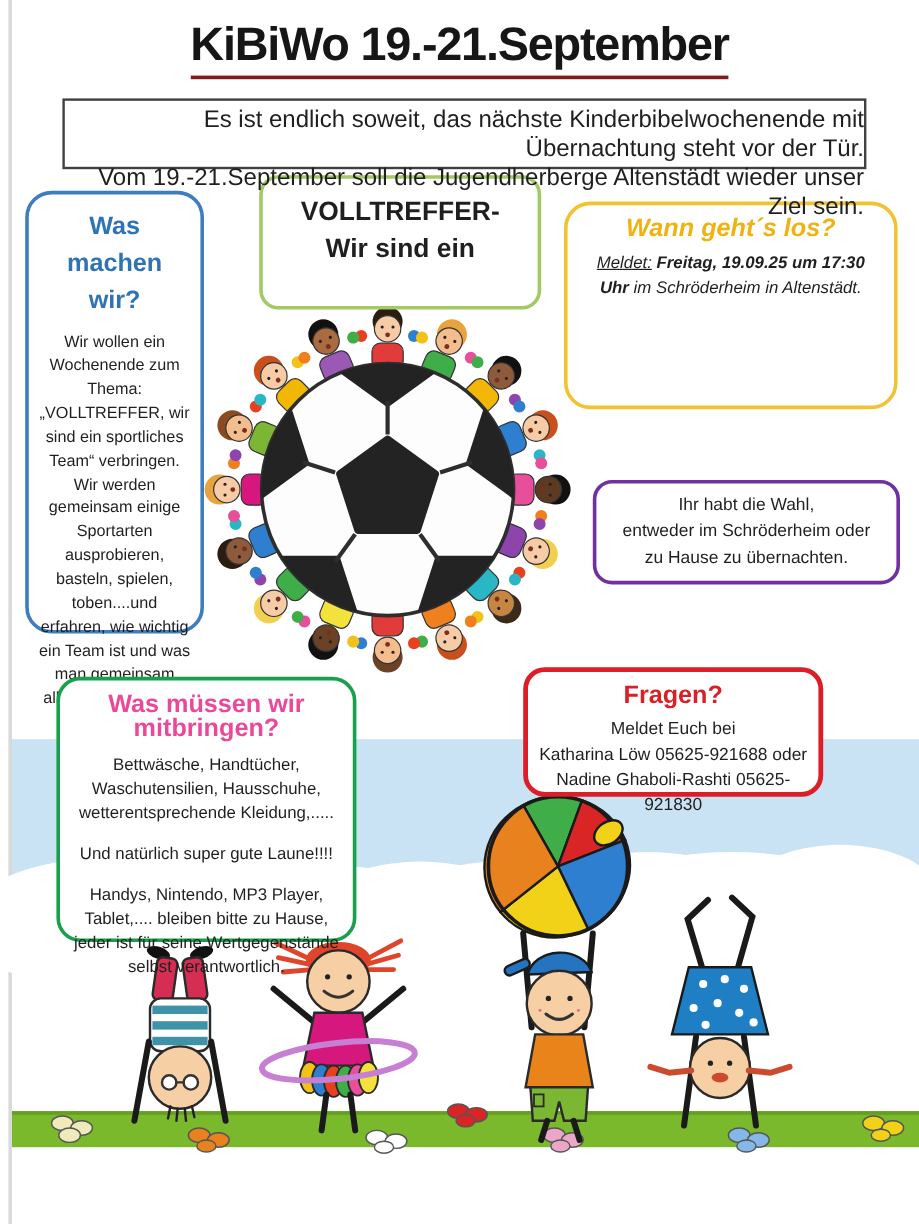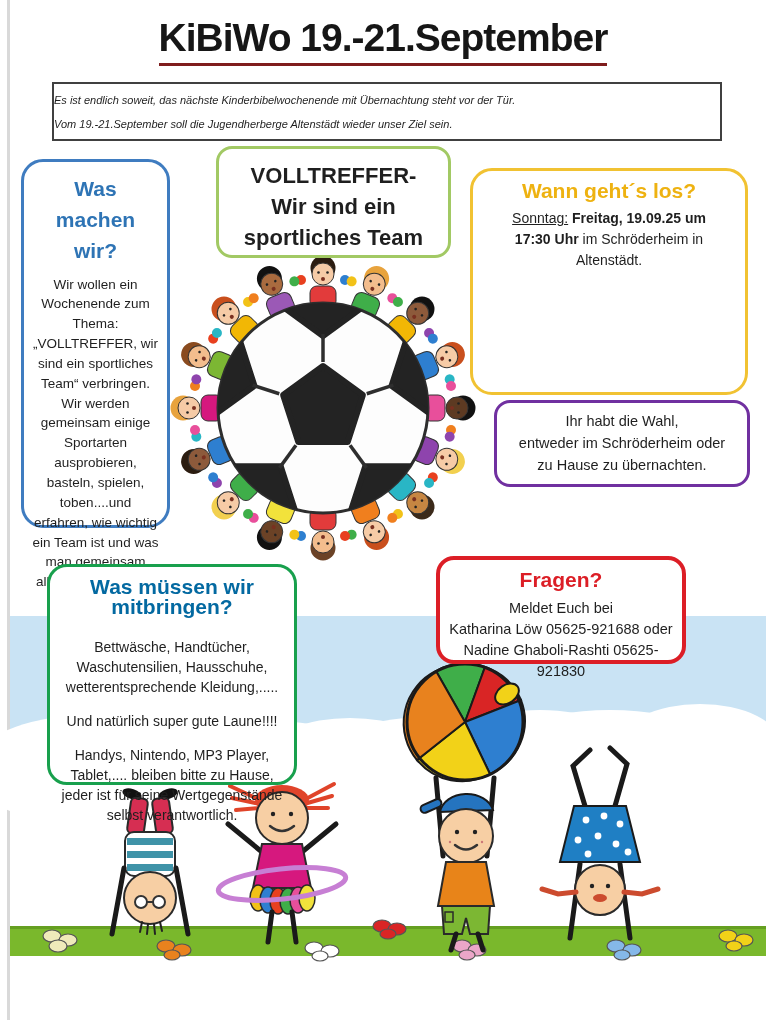--- a/index.html
+++ b/index.html
@@ -5,37 +5,37 @@
   html,body{margin:0;padding:0;background:#ffffff;}
   .page{position:relative;width:766px;height:1020px;background:#fff;overflow:hidden;
         font-family:"Liberation Sans","DejaVu Sans",sans-serif;color:#1f1f1f;}
   .edge-line{position:absolute;left:7px;top:0;width:3px;height:100%;background:#d9d9d9;}
   
   .title-wrap{position:absolute;left:0;top:16px;width:100%;text-align:center;z-index:4;}
   .title{display:inline-block;font-size:39px;font-weight:bold;color:#161616;
          border-bottom:3px solid #7f1d1d;padding-bottom:3px;letter-spacing:-1px;}
   
   .intro-box{position:absolute;left:52px;top:82px;width:666px;height:51px;border:2px solid #404040;
-             background:#fff;text-align:left;font-size:11px;line-height:24px;padding-top:4px;z-index:4;font-style:italic;}
+             background:#fff;text-align:right;font-size:20px;line-height:24px;padding-top:4px;z-index:4;}
   
   .box{position:absolute;background:#ffffff;box-sizing:border-box;text-align:center;z-index:2;}
   .box-heading{font-weight:bold;font-size:21px;}
   .blue-box{left:21px;top:159px;width:149px;height:369px;border:3px solid #3f7cc0;border-radius:22px;
             font-size:13.5px;line-height:1.47;padding:6px 8px;}
   .blue-box .box-heading{color:#2e74b5;margin:6px 0 8px 0;}
   .vt-box{left:216px;top:146px;width:235px;height:112px;border:3px solid #a2c964;border-radius:16px;
           font-size:22px;font-weight:bold;line-height:31px;padding-top:11px;}
-  .yellow-box{left:470px;top:168px;width:278px;height:227px;border:3px solid #f1c232;border-radius:22px;
-              font-size:14px;line-height:21px;padding:5px 24px;}
+  .yellow-box{left:470px;top:168px;width:278px;height:173px;border:3px solid #f1c232;border-radius:22px;
+              font-size:14px;line-height:21px;padding:5px 24px;font-style:italic;}
   .yellow-box .box-heading{color:#eeb211;margin:4px 0 7px 0;}
   .purple-box{left:494px;top:400px;width:256px;height:87px;border:3px solid #7030a0;border-radius:16px;
               font-size:14.5px;line-height:22px;padding-top:7px;}
   .green-box{left:47px;top:564px;width:250px;height:221px;border:3px solid #18a04d;border-radius:20px;
              font-size:14px;line-height:20px;padding:6px 7px;}
-  .green-box .box-heading{color:#0369a1;margin:4px 0 20px 0;}
+  .green-box .box-heading{color:#ec4899;margin:4px 0 10px 0;}
   .red-box{left:436px;top:556px;width:250px;height:108px;border:4px solid #dc1e26;border-radius:18px;
            font-size:14.5px;line-height:21px;padding-top:5px;}
   .red-box .box-heading{color:#dc1e26;margin:4px 0 8px 0;}
   .para{margin:0 0 14px 0;}
   .para:last-child{margin-bottom:0;}
   .u{text-decoration:underline;}
   .b{font-weight:bold;}
   .bu{font-weight:bold;text-decoration:underline;}
   
   .scene{position:absolute;left:0;top:600px;width:766px;height:420px;z-index:1;}
@@ -433,27 +433,26 @@
   </div>
 
   <section class="box blue-box">
     <div class="box-heading">Was machen wir?</div>
     <div>Wir wollen ein Wochenende zum Thema: „VOLLTREFFER, wir sind ein sportliches Team“ verbringen. Wir werden gemeinsam einige Sportarten ausprobieren, basteln, spielen, toben....und erfahren, wie wichtig ein Team ist und was man gemeinsam alles schaffen kann.</div>
   </section>
 
   <section class="box vt-box">
     <div>VOLLTREFFER-</div>
     <div>Wir sind ein</div>
-    <div>sportliches Team</div>
   </section>
 
   <section class="box yellow-box">
     <div class="box-heading">Wann geht´s los?</div>
     <p class="para">
-      <span class="u">Sonntag:</span>
+      <span class="u">Meldet:</span>
       <span class="b">Freitag, 19.09.25 um 17:30 Uhr</span>
       <span>im Schröderheim in Altenstädt.</span>
     </p>
   </section>
 
   <section class="box purple-box">
     <div>Ihr habt die Wahl,</div>
     <div>entweder im Schröderheim oder</div>
     <div>zu Hause zu übernachten.</div>
   </section>

